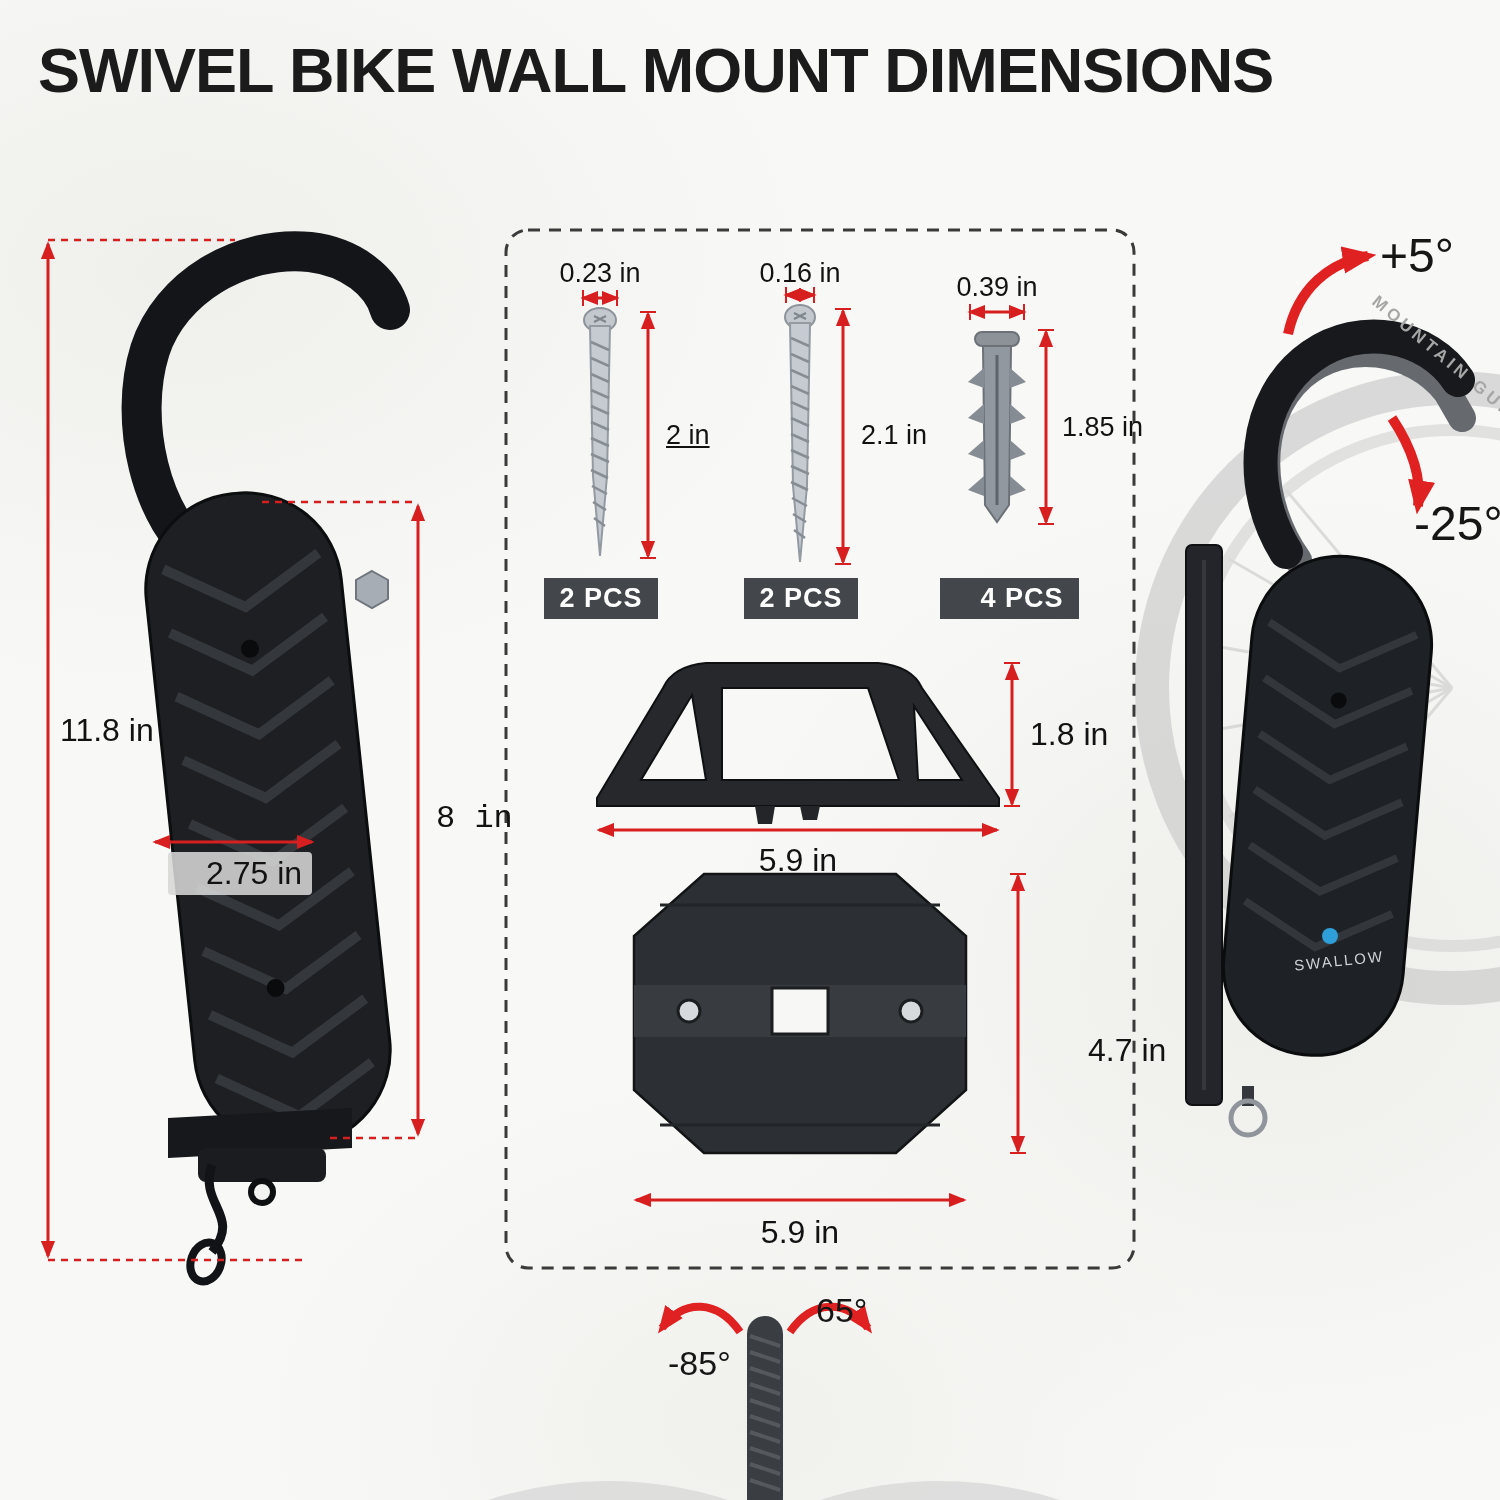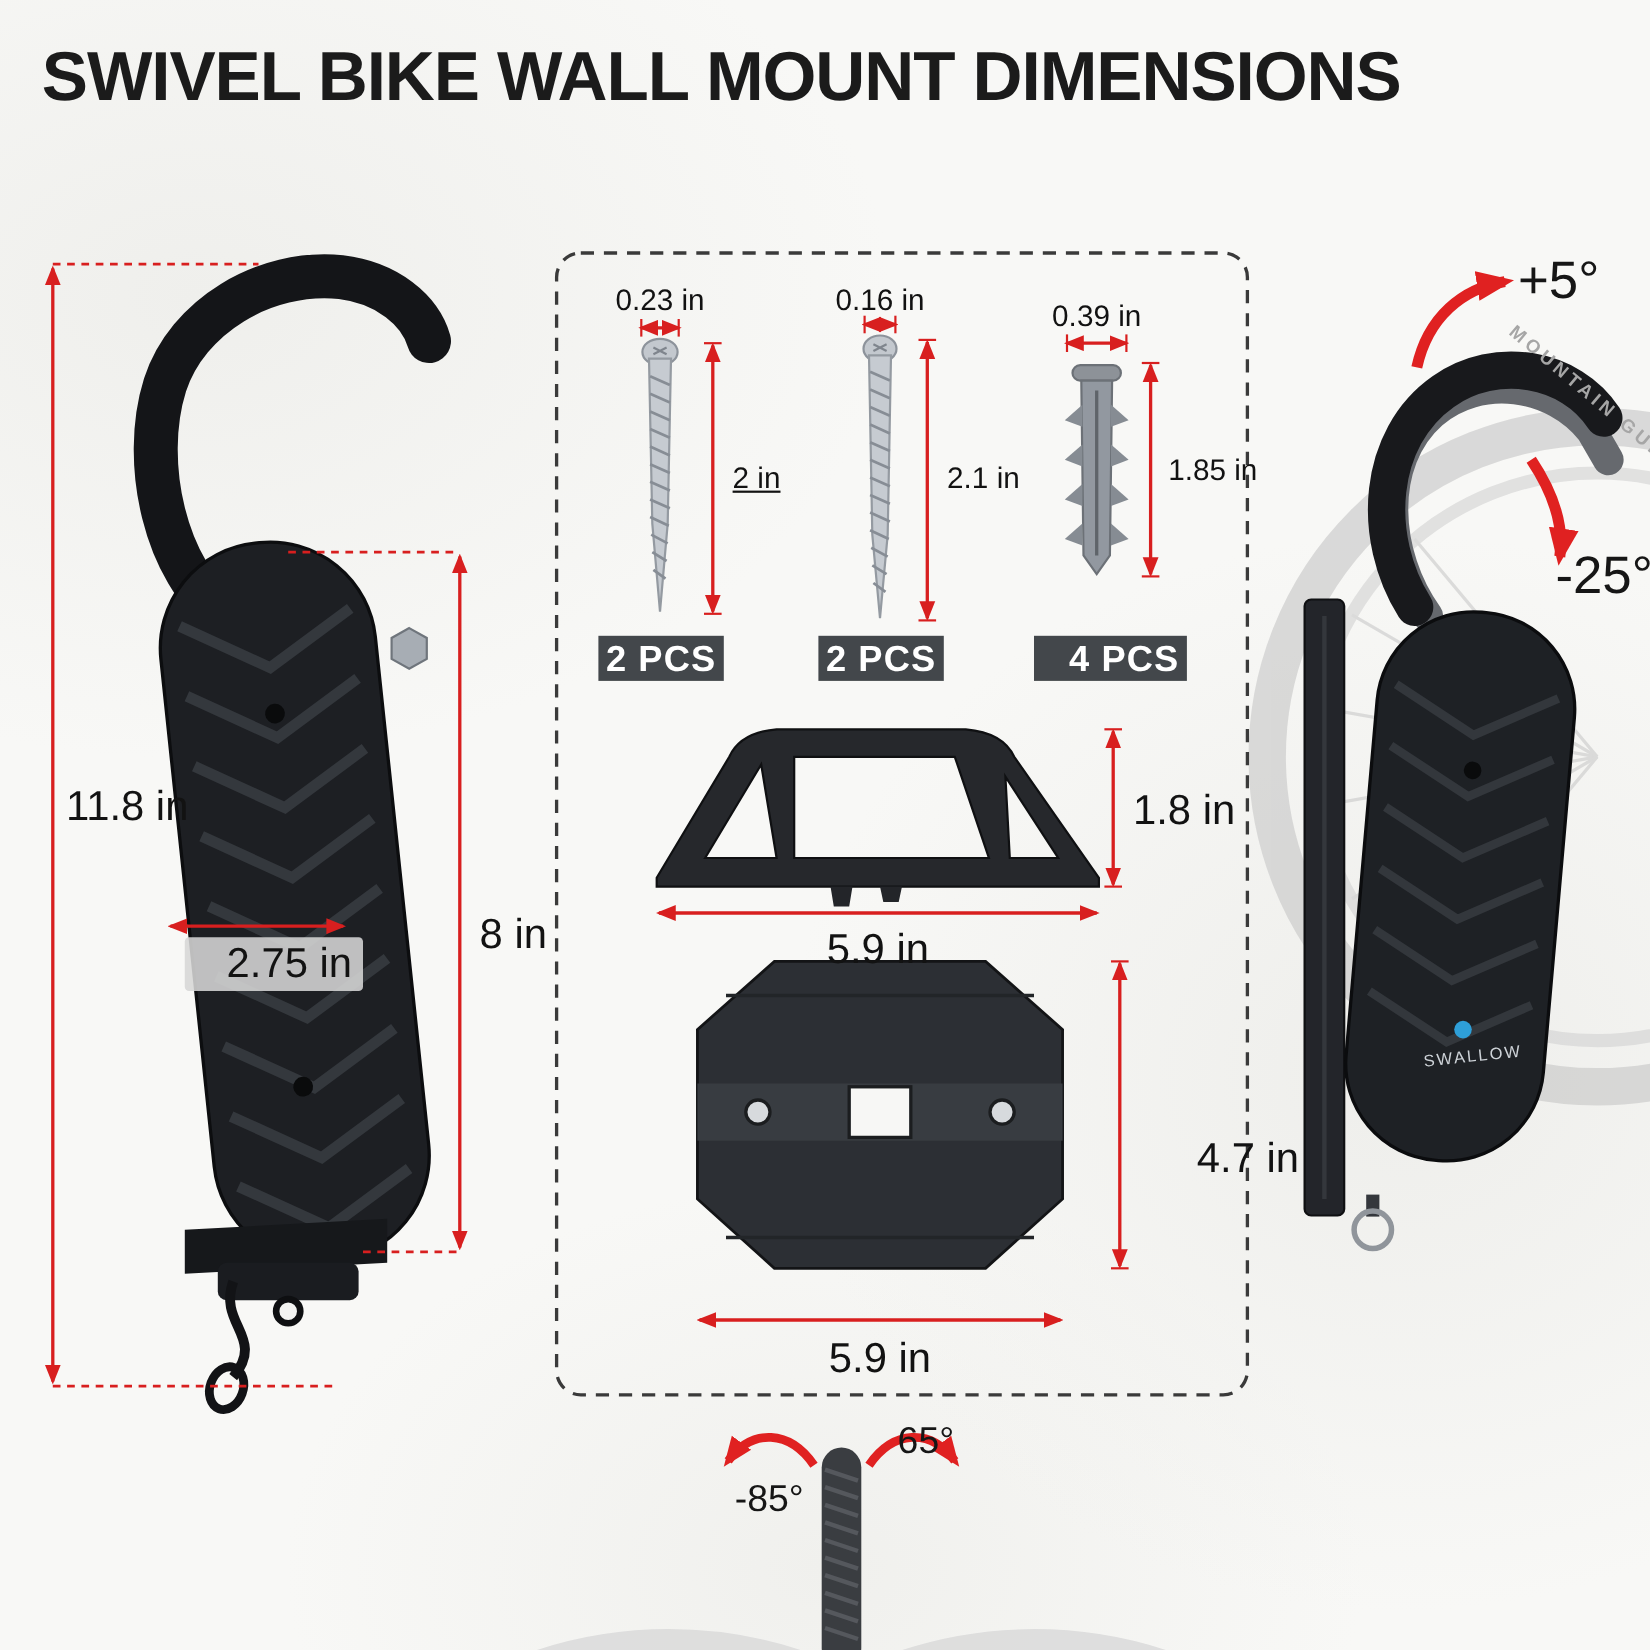--- a/index.html
+++ b/index.html
@@ -5,25 +5,25 @@
   html,body{margin:0;padding:0;}
   body{width:1500px;height:1500px;background:#f7f7f5;font-family:"Liberation Sans",sans-serif;overflow:hidden;}
   #root{position:relative;width:1500px;height:1500px;
     background:
       radial-gradient(900px 600px at 12% 18%, #efefec 0%, rgba(239,239,236,0) 70%),
       radial-gradient(800px 700px at 85% 65%, #eeeeeb 0%, rgba(238,238,235,0) 70%),
       radial-gradient(700px 500px at 50% 95%, #f0f0ed 0%, rgba(240,240,237,0) 70%),
       #f8f8f6;}
   .abs{position:absolute;white-space:nowrap;}
   .title{left:38px;top:34px;font-size:63px;font-weight:800;color:#1b1b1b;letter-spacing:-1px;}
-  .dim{font-size:38px;font-weight:500;color:#121212;}
+  .dim{font-size:32px;font-weight:500;color:#121212;}
   .dim-sm{font-size:27px;font-weight:500;color:#121212;}
   .chip{background:rgba(214,214,214,0.88);padding:3px 10px;border-radius:4px;}
   .badge{width:114px;height:41px;background:#43474b;color:#ffffff;font-weight:700;
-    font-size:33px;display:flex;align-items:center;justify-content:center;letter-spacing:1px;}
+    font-size:27px;display:flex;align-items:center;justify-content:center;letter-spacing:1px;}
   .angle{font-size:48px;font-weight:500;color:#161616;}
   .angle-sm{font-size:34px;font-weight:500;color:#161616;}
   .ctr{transform:translateX(-50%);}
   .tire-text{font-size:17px;letter-spacing:4px;color:#a6a6a6;transform:rotate(40deg);font-weight:700;}
   .logo-text{font-size:15px;letter-spacing:2px;color:#ced3d8;transform:rotate(-6deg);}
   .logo-dot{width:16px;height:16px;border-radius:50%;background:#2e9fd8;}
   svg{position:absolute;left:0;top:0;}
 </style>
 </head>
 <body>
@@ -229,21 +229,21 @@
     <path d="M1288,334 C1298,288 1330,262 1368,256" fill="none" stroke="#e02121" stroke-width="10" marker-end="url(#arB)"></path>
   </g>
   <g>
     <path d="M1392,418 C1412,448 1422,478 1418,506" fill="none" stroke="#e02121" stroke-width="10" marker-end="url(#arB)"></path>
   </g>
 </svg>
 
 <div class="abs title">SWIVEL BIKE WALL MOUNT DIMENSIONS</div>
 
 <div class="abs dim" style="left:60px;top:712px;">11.8 in</div>
-<div class="abs dim" style="left:436px;top:829px;">8 in</div>
+<div class="abs dim" style="left:436px;top:800px;font-family:Liberation Mono, monospace;">8 in</div>
 <div class="abs dim chip" style="left:168px;top:852px;padding-left:38px;">2.75 in</div>
 
 <div class="abs dim-sm ctr" style="left:600px;top:258px;">0.23 in</div>
 <div class="abs dim-sm" style="left:666px;top:420px;text-decoration:underline;">2 in</div>
 <div class="abs badge" style="left:544px;top:578px;">2 PCS</div>
 
 <div class="abs dim-sm ctr" style="left:800px;top:258px;">0.16 in</div>
 <div class="abs dim-sm" style="left:861px;top:420px;">2.1 in</div>
 <div class="abs badge" style="left:744px;top:578px;">2 PCS</div>
 

